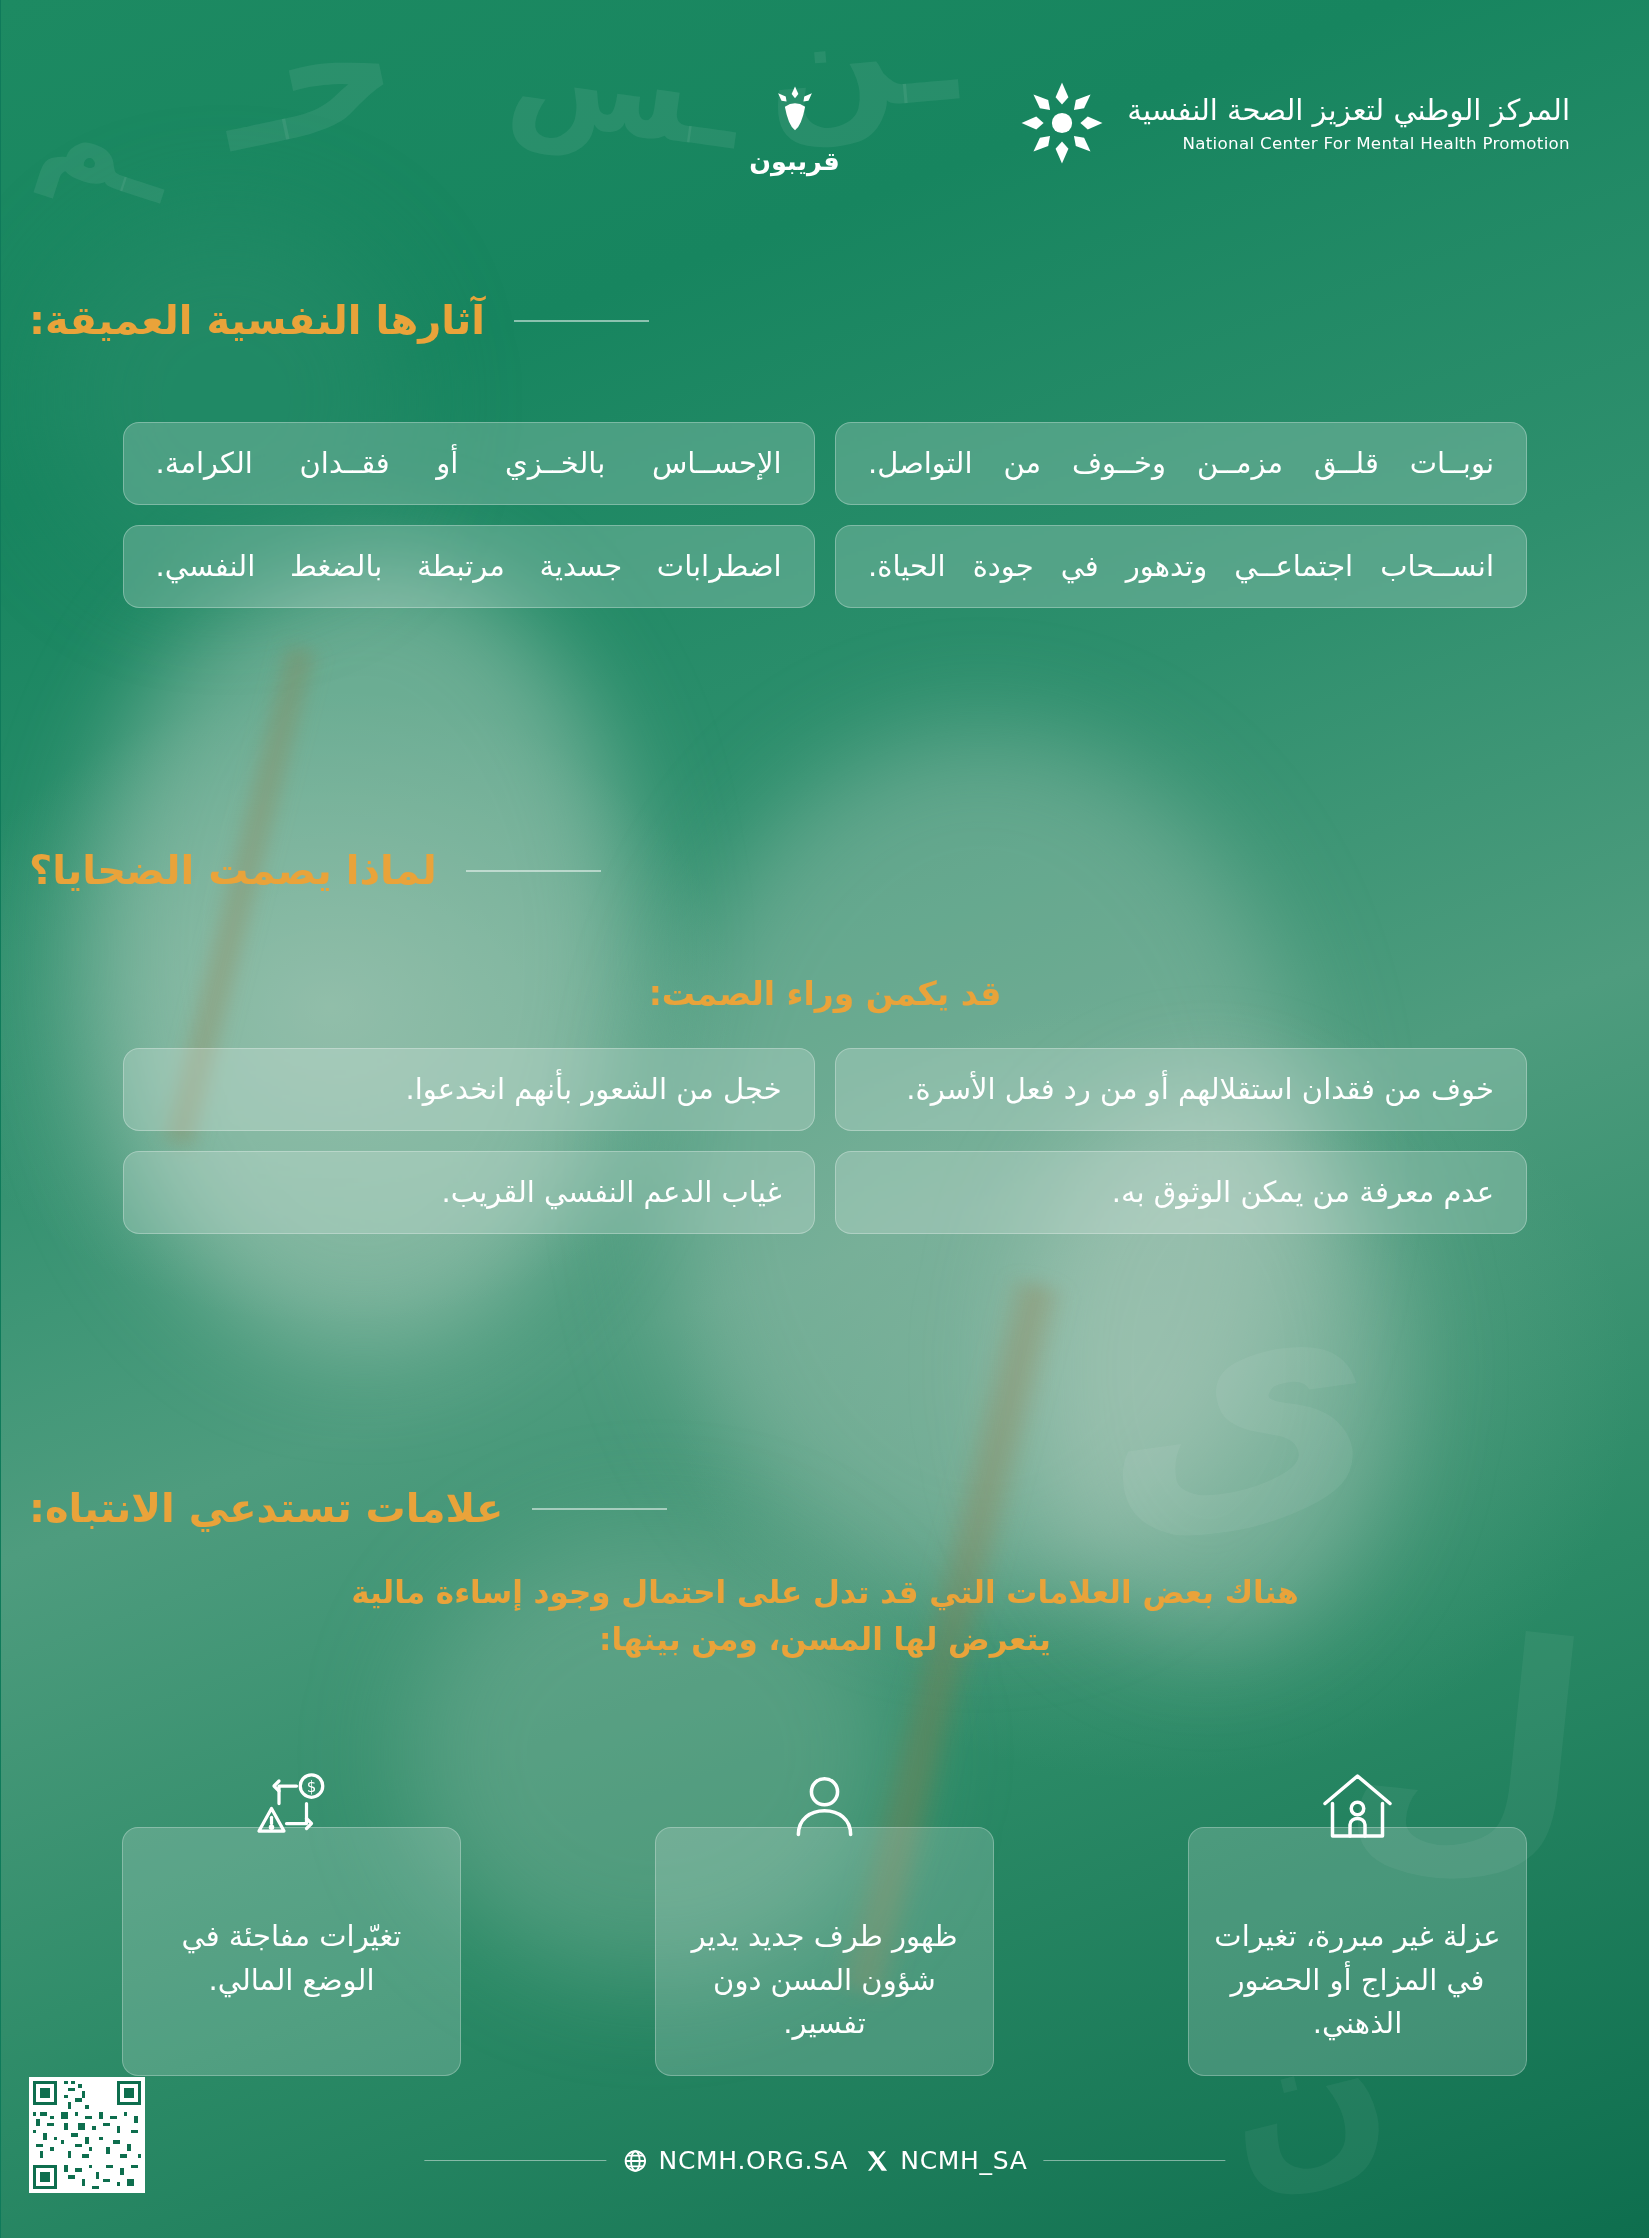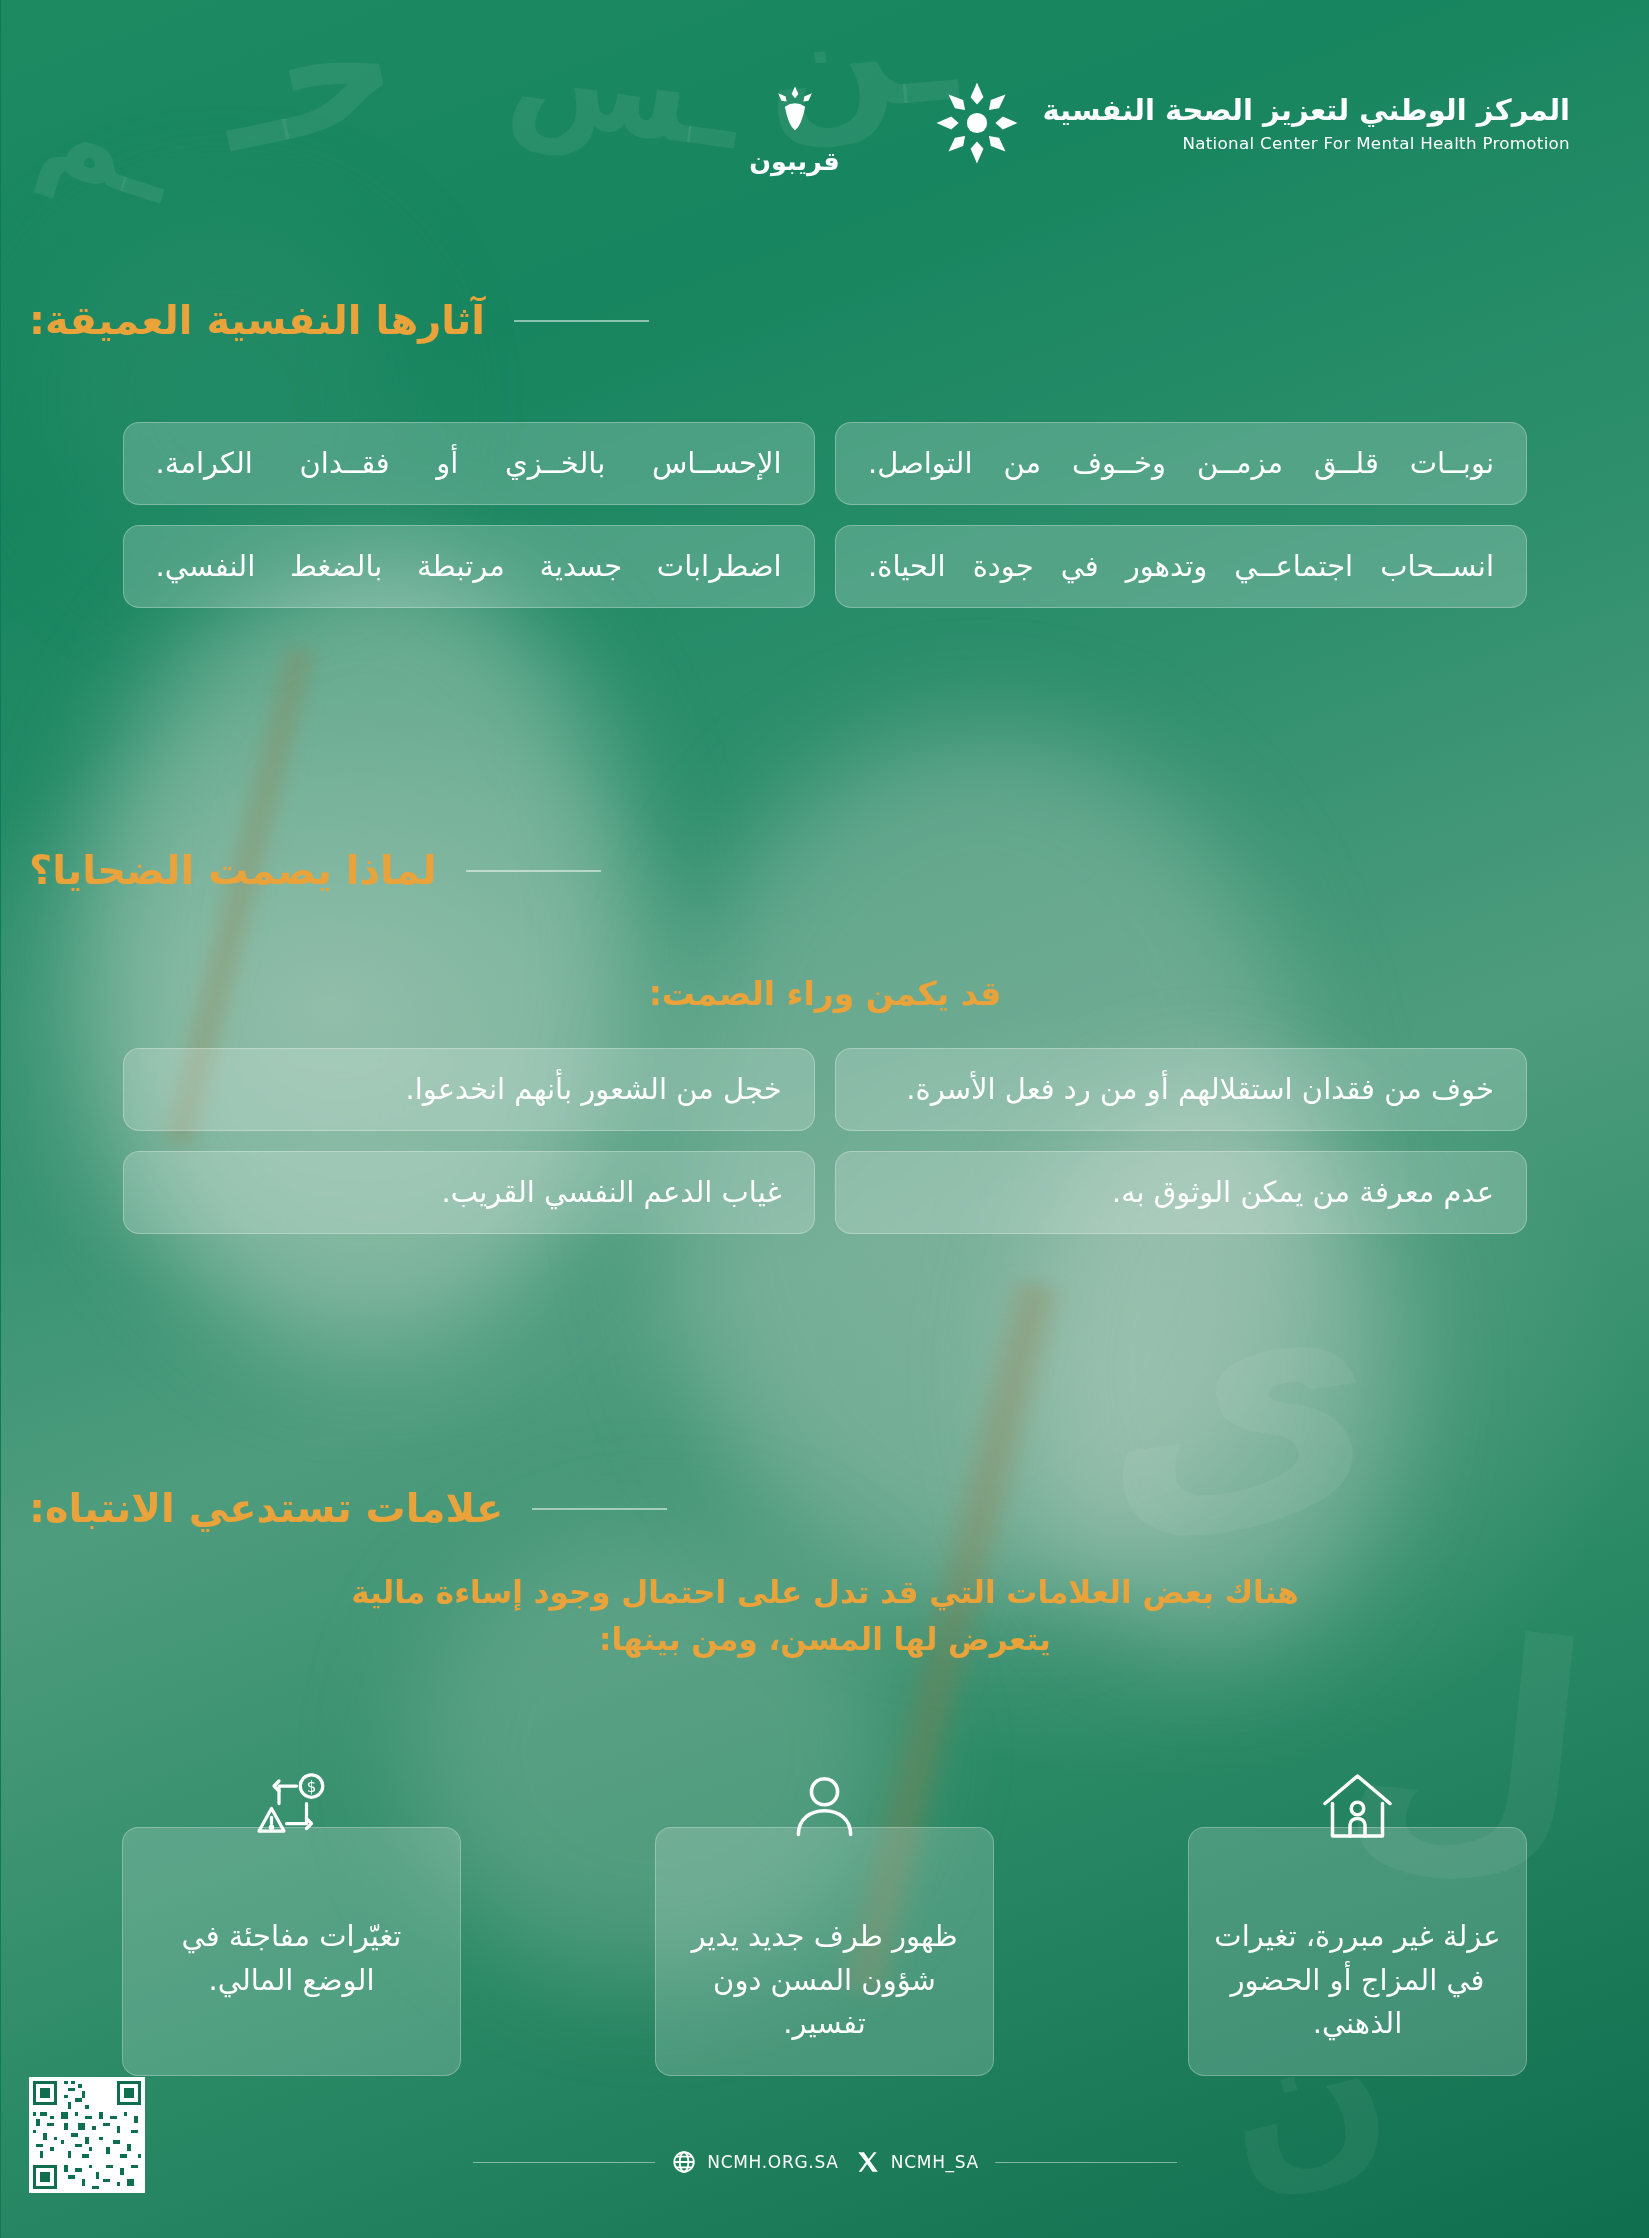--- a/index.html
+++ b/index.html
@@ -89,21 +89,21 @@
     align-items: center;
     gap: 19px;
   }
   .logo-mark {
     width: 92px;
     height: 92px;
     flex: none;
   }
   .logo-text-ar {
     font-size: 29px;
-    font-weight: 700;
+    font-weight: 400;
     color: #ffffff;
     letter-spacing: 0px;
     white-space: nowrap;
     text-align: right;
   }
   .logo-text-en {
     font-size: 16.7px;
     color: #ffffff;
     white-space: nowrap;
     text-align: right;
@@ -255,21 +255,21 @@
   }
   .footer-bar {
     position: absolute;
     left: 50%;
     transform: translateX(-50%);
     bottom: 25px;
     display: flex;
     align-items: center;
     gap: 16px;
     color: #ffffff;
-    font-size: 17px;
+    font-size: 25px;
     letter-spacing: 0.7px;
     direction: ltr;
   }
   .f-line {
     width: 182px;
     height: 0.7px;
     background: rgba(255,255,255,0.45);
   }
   .f-item {
     display: flex;

